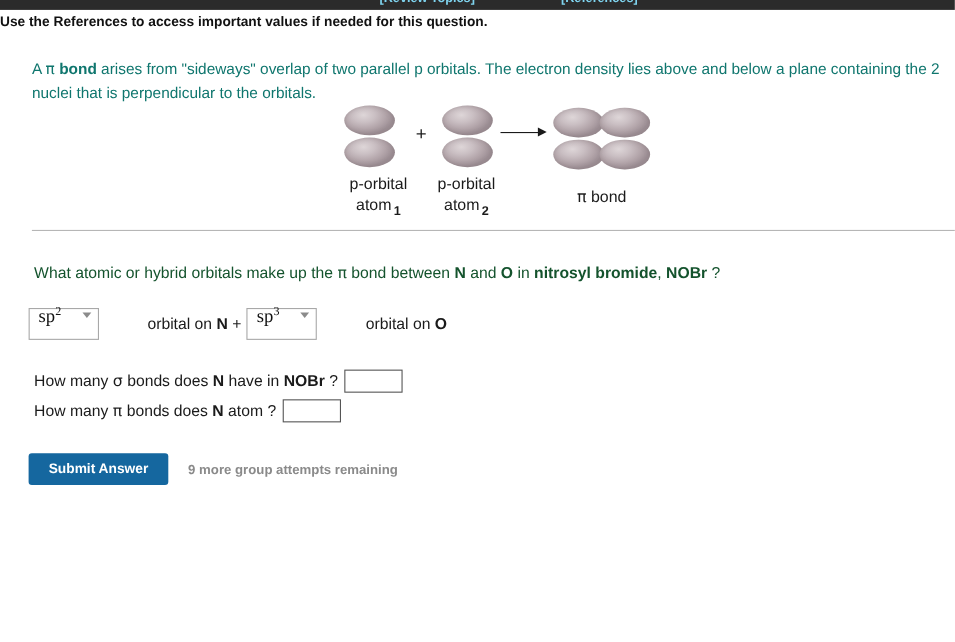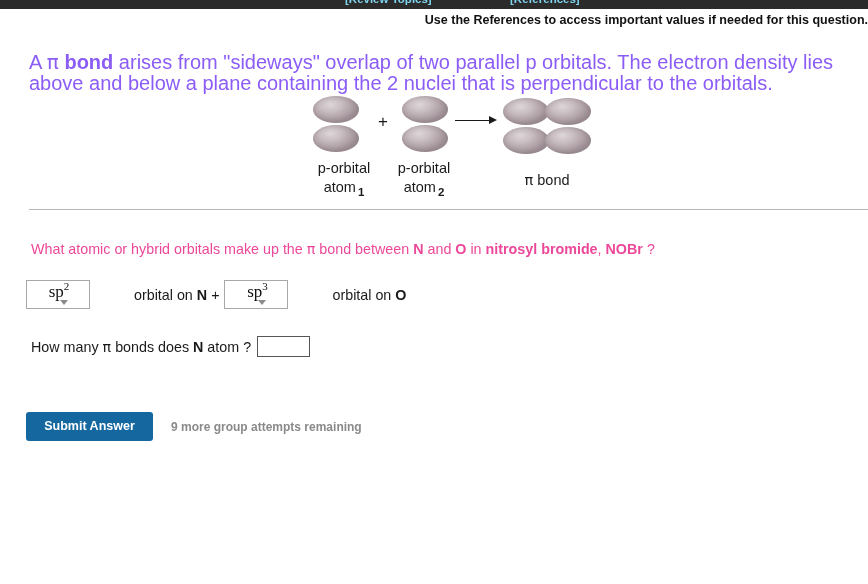--- a/index.html
+++ b/index.html
@@ -36,35 +36,35 @@
   }
   .topbar-link.review { left: 345px; }
   .topbar-link.refs   { left: 510px; }
 
   
   .instruction {
     position: absolute;
     top: 13px;
     left: 0;
     width: 868px;
-    text-align: right;
+    text-align: left;
     font-size: 12.5px;
     font-weight: bold;
     color: #111;
   }
 
   
   .intro {
     position: absolute;
     top: 52px;
     left: 29px;
     width: 832px;
-    font-size: 20px;
+    font-size: 14px;
     line-height: 21px;
-    color: #8b5cf6;
+    color: #0f766e;
   }
   .intro b { font-weight: bold; }
   .pi-sym { font-family: "DejaVu Sans", sans-serif; }
 
   
   .diagram {
     position: absolute;
     top: 96px;
     left: 0;
     width: 868px;
@@ -148,21 +148,21 @@
     height: 1px;
     background: #b6b6b6;
   }
 
   
   .question {
     position: absolute;
     left: 31px;
     top: 241px;
     font-size: 14.3px;
-    color: #ec4899;
+    color: #14532d;
     white-space: nowrap;
   }
   .question b { font-weight: bold; }
 
   
   .select-row {
     position: absolute;
     left: 26px;
     top: 280px;
     display: flex;
@@ -174,21 +174,20 @@
     display: inline-flex;
     align-items: center;
     justify-content: space-between;
     box-sizing: border-box;
     height: 29px;
     min-width: 64px;
     padding: 0 6px 16px 8px;
     border: 1px solid #a8a8a8;
     background: #ffffff;
     cursor: pointer;
-    flex-direction: column;
   }
   .orb-select .val {
     font-family: "Liberation Serif", serif;
     font-size: 17px;
     color: #111;
     line-height: 1;
   }
   .orb-select .val sup {
     font-size: 11px;
     vertical-align: super;
@@ -359,20 +358,32 @@
     <span class="caret"></span>
   </div>
 
   <span class="sel-text">
     <span>orbital on</span> <b>O</b>
   </span>
 </div>
 
 <div class="count-rows">
 
+  <div class="count-row">
+    <span class="txt">
+      <span>How many</span>
+      <span class="pi-sym">σ</span>
+      <span>bonds does</span>
+      <b>N</b>
+      <span>have in</span>
+      <b>NOBr</b>
+      <span>?</span>
+    </span>
+    <input class="count-input" type="text" value="" style="">
+  </div>
 
   <div class="count-row">
     <span class="txt">
       <span>How many</span>
       <span class="pi-sym">π</span>
       <span>bonds does</span>
       <b>N</b>
       <span>atom</span>
       <span>?</span>
     </span>

